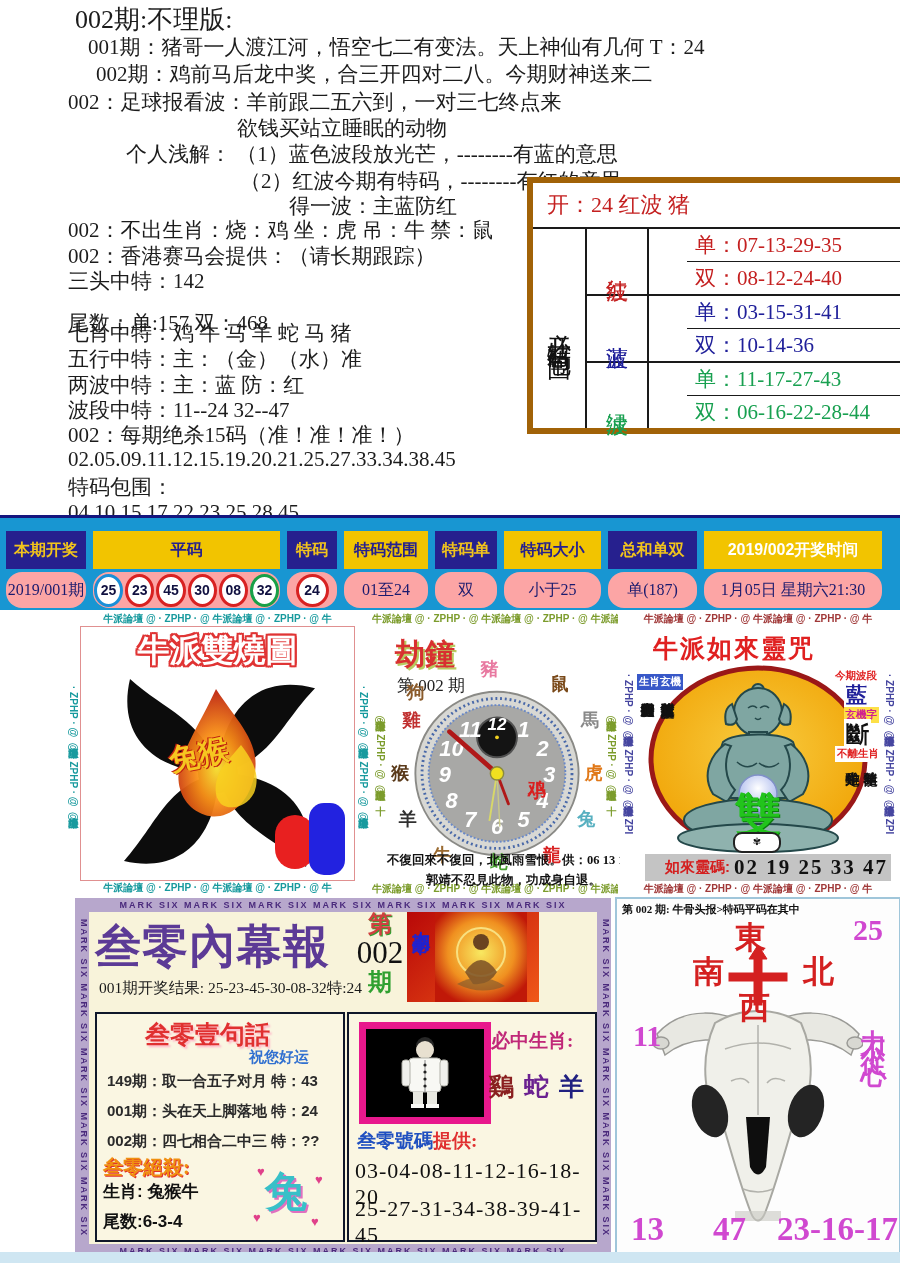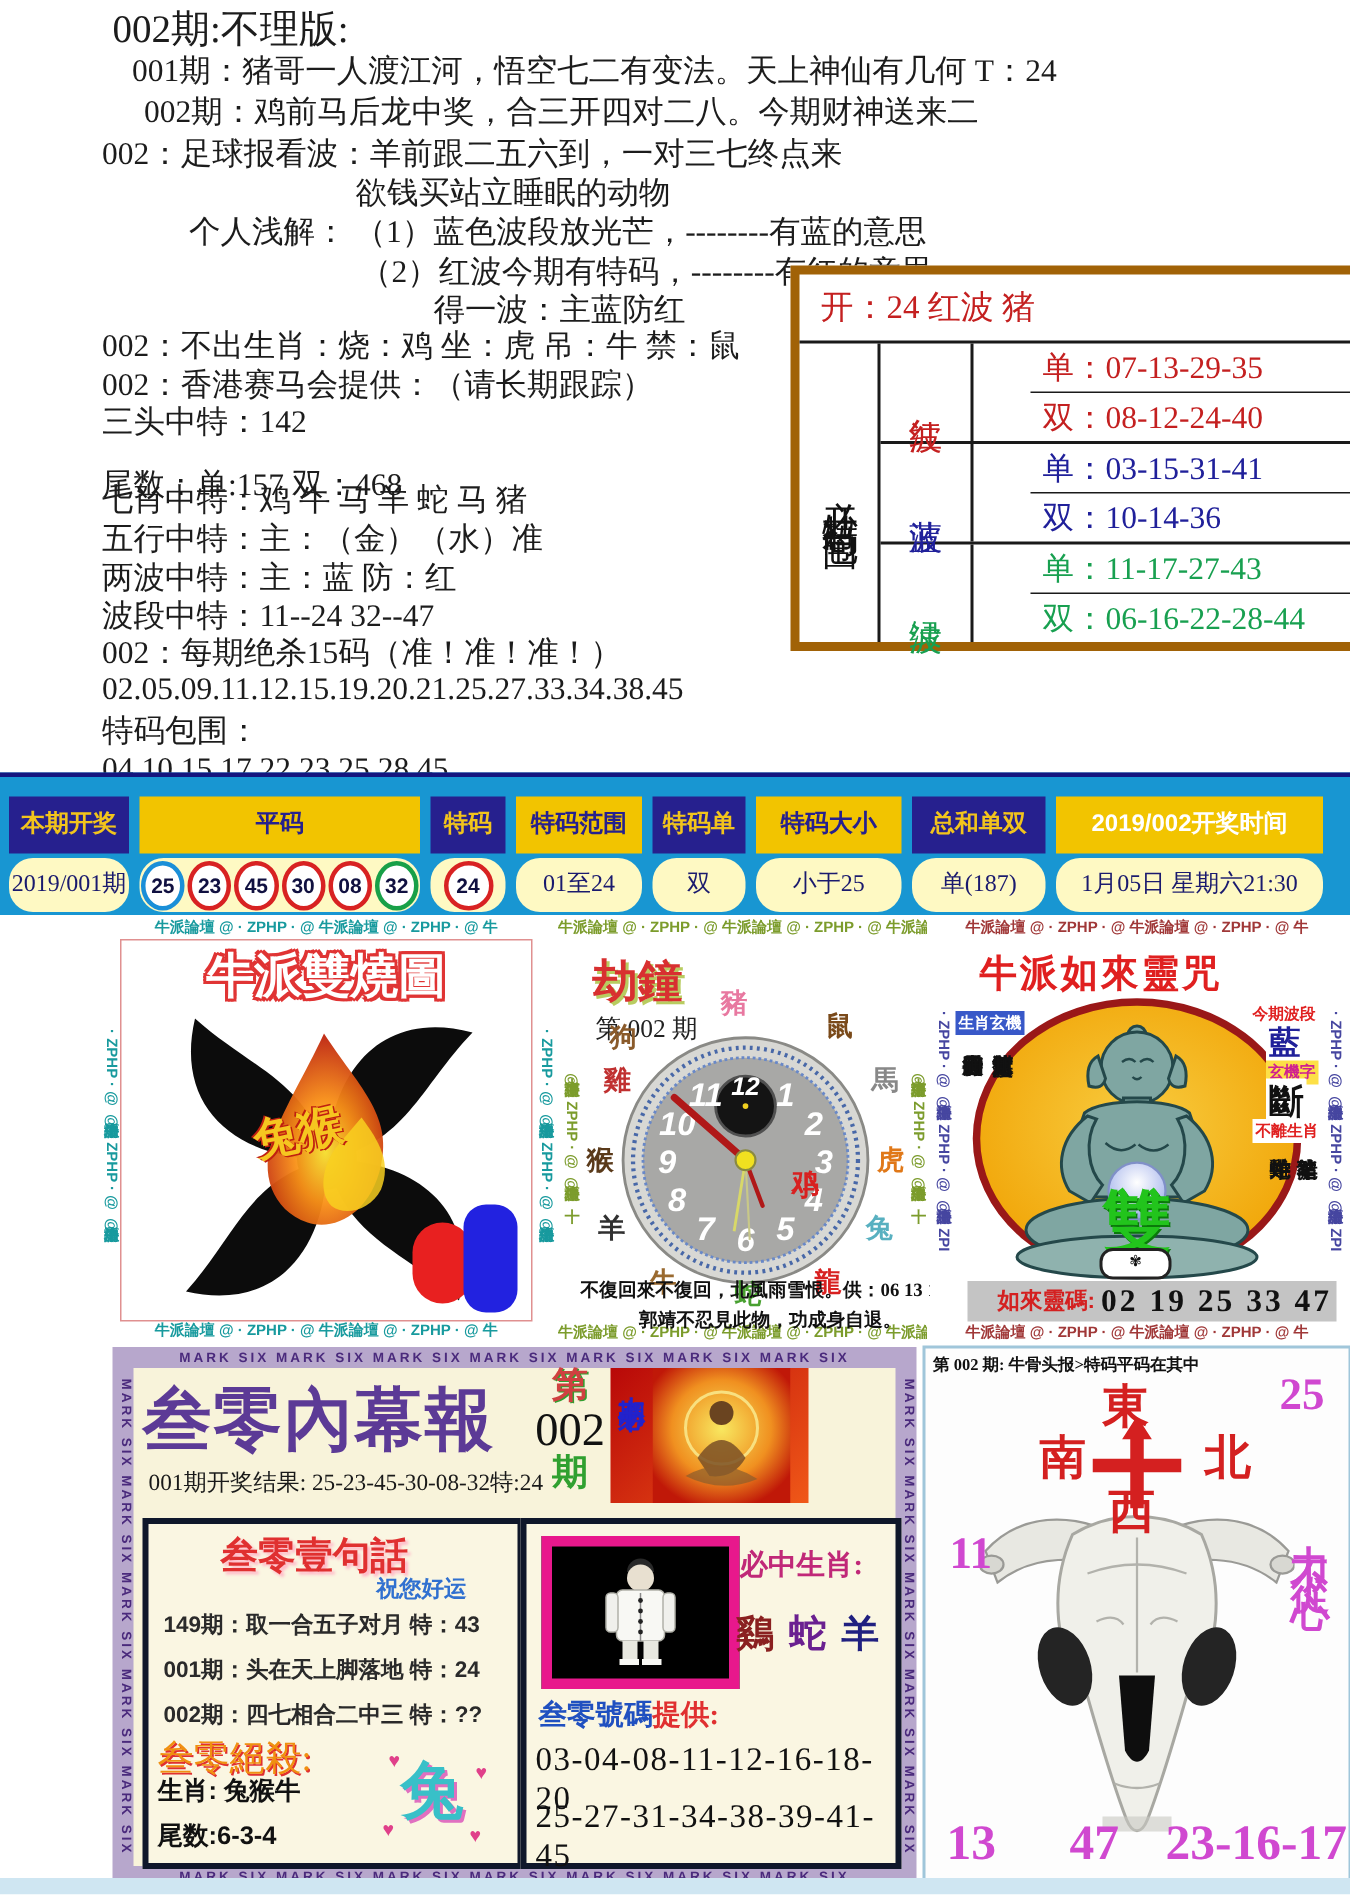--- a/index.html
+++ b/index.html
@@ -25,21 +25,21 @@
   .wb-row{flex:1;display:flex;align-items:center;padding-left:8px;font-size:21px;border-bottom:1px solid #1a1a1a;}
   .wb-row:last-child{border-bottom:none;}
   .c-red{color:#c42020;} .c-blue{color:#20209a;} .c-green{color:#18a050;}
   
   .rtable{position:absolute;left:0;top:515px;width:900px;height:92px;background:#1896d2;border-top:3px solid #15157e;}
   .rh,.rc{position:absolute;text-align:center;font-family:"Liberation Sans","DejaVu Sans",sans-serif;}
   .rh{top:13px;height:38px;line-height:38px;font-size:16px;font-weight:bold;}
   .rh.navy{background:#26208e;color:#f2c41c;}
   .rh.gold{background:#f2c400;color:#26208e;}
   .rh.goldw{background:#f2c400;color:#fff;}
-  .rc{top:54px;height:36px;line-height:36px;background:#fef9c3;color:#1a1a6e;font-size:16px;
+  .rc{top:54px;height:36px;line-height:36px;background:#fca5a5;color:#1a1a6e;font-size:16px;
       font-family:"Liberation Serif",serif;display:flex;align-items:center;justify-content:center;border-radius:16px;}
   .ball{width:27px;height:27px;border-radius:50%;background:#fff;display:inline-flex;align-items:center;justify-content:center;
         font:bold 14px "Liberation Sans",sans-serif;color:#101040;margin:0 1px;}
   .b-red{border:3px solid #d82222;} .b-blue{border:3px solid #1a8fd8;} .b-green{border:3px solid #18a048;}
   
   .panel{position:absolute;background:#fff;}
   .ptxt{position:absolute;font:bold 10px "Liberation Sans",sans-serif;white-space:nowrap;overflow:hidden;}
   .ptxt.h{left:0;right:0;height:14px;line-height:14px;text-align:center;}
   .ptxt.v{top:0;bottom:0;width:15px;writing-mode:vertical-rl;text-align:center;}
   .teal{color:#189a9e;} .olive{color:#7c9c2c;} .maroon{color:#a03838;} .pnavy{color:#4646a0;}
@@ -70,25 +70,25 @@
   .paper-content{position:absolute;left:14px;top:14px;right:14px;bottom:14px;background:#f8f3da;}
   .paper-title{position:absolute;left:6px;top:4px;font-size:46px;font-weight:bold;color:#5c3a96;letter-spacing:1px;}
   .result-line{position:absolute;left:10px;top:66px;font-size:15.5px;color:#191919;}
   .issue-col{position:absolute;left:266px;top:0px;width:50px;text-align:center;line-height:1.05;}
   .issue-pre{font-size:24px;font-weight:bold;color:#d04040;text-shadow:1px 1px 0 #30a030;}
   .issue-num{font-size:31px;color:#111;}
   .issue-suf{font-size:24px;font-weight:bold;color:#30a030;}
   .mustwin{position:absolute;left:318px;top:0px;width:132px;height:90px;background:linear-gradient(135deg,#b80808,#f05818);display:flex;}
   .mustwin-label{writing-mode:vertical-rl;text-orientation:upright;color:#2222cc;font:bold 18px "Liberation Sans",sans-serif;
       padding:4px 2px;letter-spacing:2px;}
-  .subbox{position:absolute;border:4px solid #0f172a;background:#faf6e2;}
+  .subbox{position:absolute;border:2px solid #0f172a;background:#faf6e2;}
   .sq-title{position:absolute;left:48px;top:4px;font-size:25px;font-weight:bold;color:#e03030;text-shadow:2px 2px 2px #ffb8c8;}
   .sq-greet{position:absolute;left:152px;top:34px;font:bold 15px "Liberation Sans",sans-serif;color:#3070d0;}
   .sq-line{position:absolute;left:10px;font:bold 15px "Liberation Sans",sans-serif;color:#2a2a2a;}
-  .kill-title{position:absolute;left:6px;top:140px;font-size:24px;font-weight:normal;color:#f09010;text-shadow:1px 1px 0 #e03030;}
+  .kill-title{position:absolute;left:6px;top:140px;font-size:20px;font-weight:bold;color:#f09010;text-shadow:1px 1px 0 #e03030;}
   .kill-line{position:absolute;left:6px;font:bold 17px "Liberation Sans",sans-serif;color:#111;}
   .art-char{position:absolute;left:168px;top:150px;font-size:42px;font-weight:bold;color:#38c0c8;text-shadow:2px 2px 0 #e070c0;}
   .heart{position:absolute;color:#e0408a;font-size:13px;}
   .figure-frame{position:absolute;left:10px;top:8px;width:118px;height:88px;border:7px solid #e8188c;background:#000;
       display:flex;align-items:center;justify-content:center;}
   .tip-label{position:absolute;left:142px;top:14px;font-size:19px;font-weight:bold;color:#c02878;}
   .tip-zo{position:absolute;left:140px;top:56px;font-size:25px;font-weight:bold;letter-spacing:10px;}
   .tz0{color:#8a2020;} .tz1{color:#6a2090;} .tz2{color:#202080;}
   .prov{position:absolute;left:8px;top:114px;font-size:19px;font-weight:bold;}
   .prov .b{color:#2050c0;} .prov .r{color:#e03030;}

